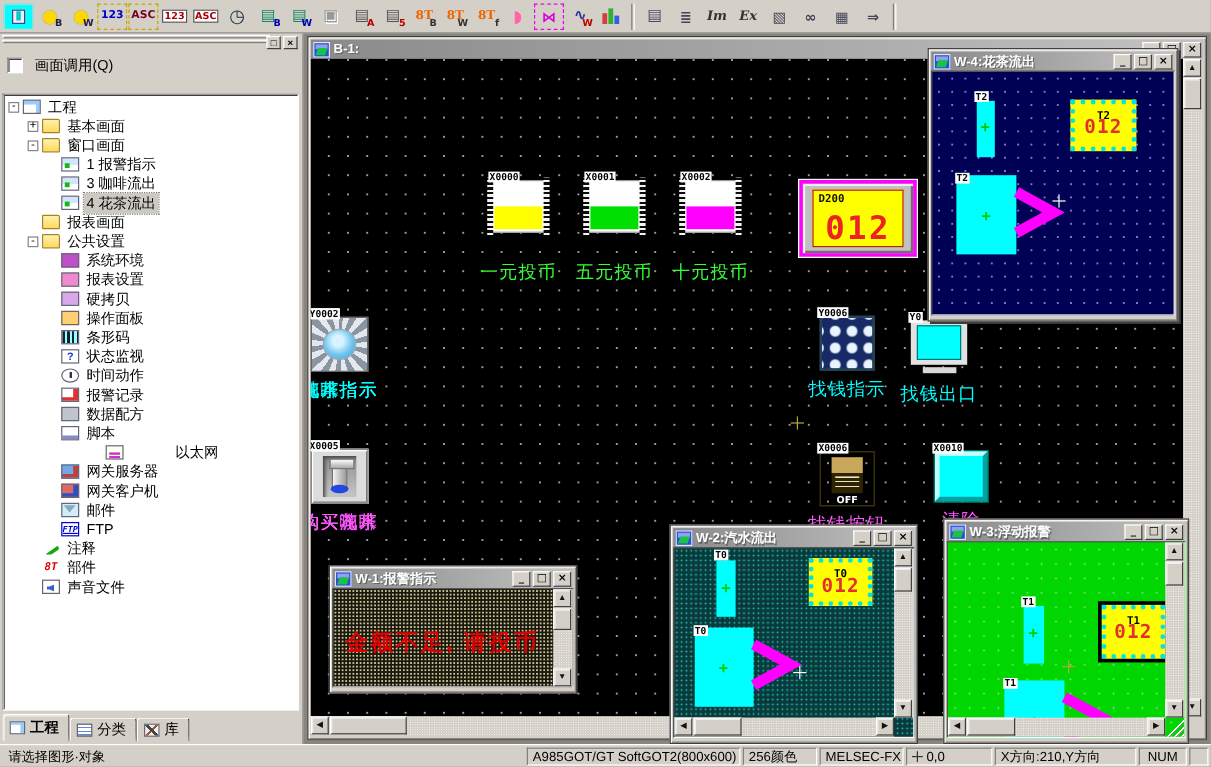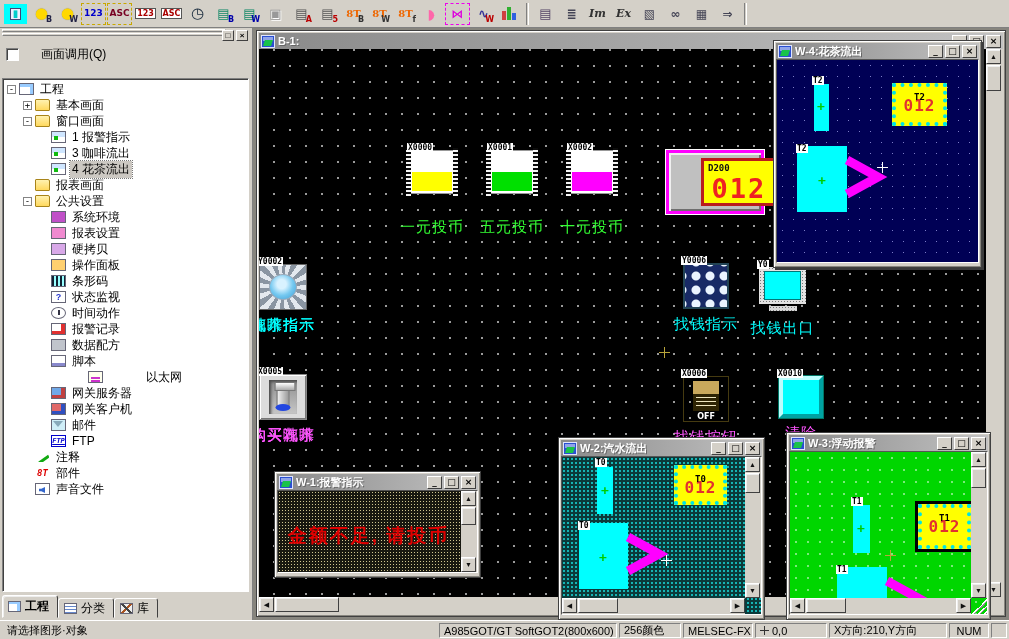--- a/index.html
+++ b/index.html
@@ -40,21 +40,21 @@
   .tb-btn.note .tb-main { color:#546; font-size:13px; }
   .tb-btn.plain .tb-main { color:#445; font-size:12px; }
   .tb-btn.serif .tb-main { font-family:"DejaVu Serif",serif; font-style:italic; font-size:11px; color:#333; }
 
   
   .left-panel { position:absolute; left:0; top:28px; width:253px; height:592px; background:#d4d0c8; border-right:1px solid #808080; }
   .panel-grip { position:relative; height:14px; margin:1px 2px 0; }
   .grip-bar { height:3px; margin:1px 24px 0 0; border:1px solid; border-color:#fff #808080 #808080 #fff; }
   .panel-mini-btns { position:absolute; right:2px; top:1px; display:flex; gap:2px; }
   .mini-btn { width:12px; height:11px; font-size:8px; line-height:9px; text-align:center; font-weight:bold; color:#000; background:#d4d0c8; border:1px solid; border-color:#fff #404040 #404040 #fff; }
-  .chk-row { display:flex; align-items:center; gap:22px; padding:3px 6px 4px; }
+  .chk-row { display:flex; align-items:center; gap:10px; padding:3px 6px 4px; }
   .chk { width:13px; height:13px; background:#fff; border:1px solid; border-color:#808080 #fff #fff #808080; box-shadow:inset 1px 1px 0 #444; }
   .tree-box { position:absolute; left:2px; right:3px; top:50px; bottom:28px; background:#fff; border:1px solid; border-color:#808080 #fff #fff #808080; box-shadow:inset 1px 1px 0 #404040; overflow:hidden; padding:2px 0; }
   .tree-item { display:flex; align-items:center; height:16px; white-space:nowrap; }
   .expander { flex:none; width:9px; height:9px; margin-right:3px; background:#fff; border:1px solid #848484; font-size:9px; line-height:7px; text-align:center; color:#000; font-family:"DejaVu Sans Mono",monospace; }
   .expander.noexp { visibility:hidden; }
   .tree-ic { flex:none; position:relative; width:15px; height:12px; margin-right:4px; border:1px solid #667; background:#cfd4ff; overflow:hidden; display:flex; align-items:center; justify-content:center; }
   .ic-inner { font-size:7px; font-weight:bold; line-height:1; color:#00c; font-family:"DejaVu Sans Mono",monospace; }
   .tree-label { padding:0 2px; color:#000; }
   .tree-item.selected .tree-label { background:#ccc8c2; outline:1px dotted #777; }
   .ic-project { background:#fff; box-shadow:inset -3px 3px 0 #9cf; }
@@ -123,21 +123,21 @@
 
   .coin { top:101px; width:46px; }
   .coin:nth-of-type(1){ left:150px; } .coin:nth-of-type(2){ left:230px; } .coin:nth-of-type(3){ left:310px; }
   .coin-body { position:relative; width:46px; height:44px; background:#fff; border:1px solid #999; }
   .coin-body::before,.coin-body::after { content:""; position:absolute; top:-3px; bottom:-3px; width:5px; background:repeating-linear-gradient(#0a0a0a 0 2px,#f4f4f4 2px 4px); }
   .coin-body::before { left:-4px; } .coin-body::after { right:-4px; }
   .coin-fill { position:absolute; left:2px; right:2px; bottom:2px; height:19px; }
   .coin .obj-label { top:68px; color:#3f3; }
 
   .d200 { left:407px; top:101px; width:98px; height:64px; background:#c0c0c0; border:3px solid #f0f; outline:1px solid #fff; box-shadow:inset 2px 2px 0 #efefef, inset -2px -2px 0 #6e6e6e; padding:5px 8px; }
-  .d200-face { position:relative; width:100%; height:100%; background:#ff0; border:3px solid #b91c1c;margin-left:24px; }
+  .d200-face { position:relative; width:100%; height:100%; background:#ff0; border:1px solid #b91c1c; }
   .d200-tag { position:absolute; left:4px; top:2px; color:#111; font:bold 9px "DejaVu Sans Mono",monospace; }
   .d200-val { position:absolute; left:0; right:0; bottom:1px; text-align:center; color:#e22; font:bold 27px "DejaVu Sans Mono",monospace; line-height:27px; letter-spacing:2px; }
 
   .lampobj { top:215px; width:48px; }
   .lampobj:nth-of-type(5){ left:150px; } .lampobj:nth-of-type(6){ left:229px; } .lampobj:nth-of-type(7){ left:307px; }
   .lamp-body { position:relative; width:48px; height:46px; border:1px solid #666;
     background:repeating-conic-gradient(from 7deg,#e3e8ee 0 13deg,#8a95a2 13deg 26deg); }
   .lamp-body::after { content:""; position:absolute; inset:9px; border-radius:50%; background:radial-gradient(circle at 45% 38%,#d9f2ff 0 22%,#74c8f0 55%,#3e9ad2 100%); border:1px solid #9ab; }
   .lampobj .obj-label, .gridlamp .obj-label, .chute .obj-label { top:52px; color:#0ff; }
 

